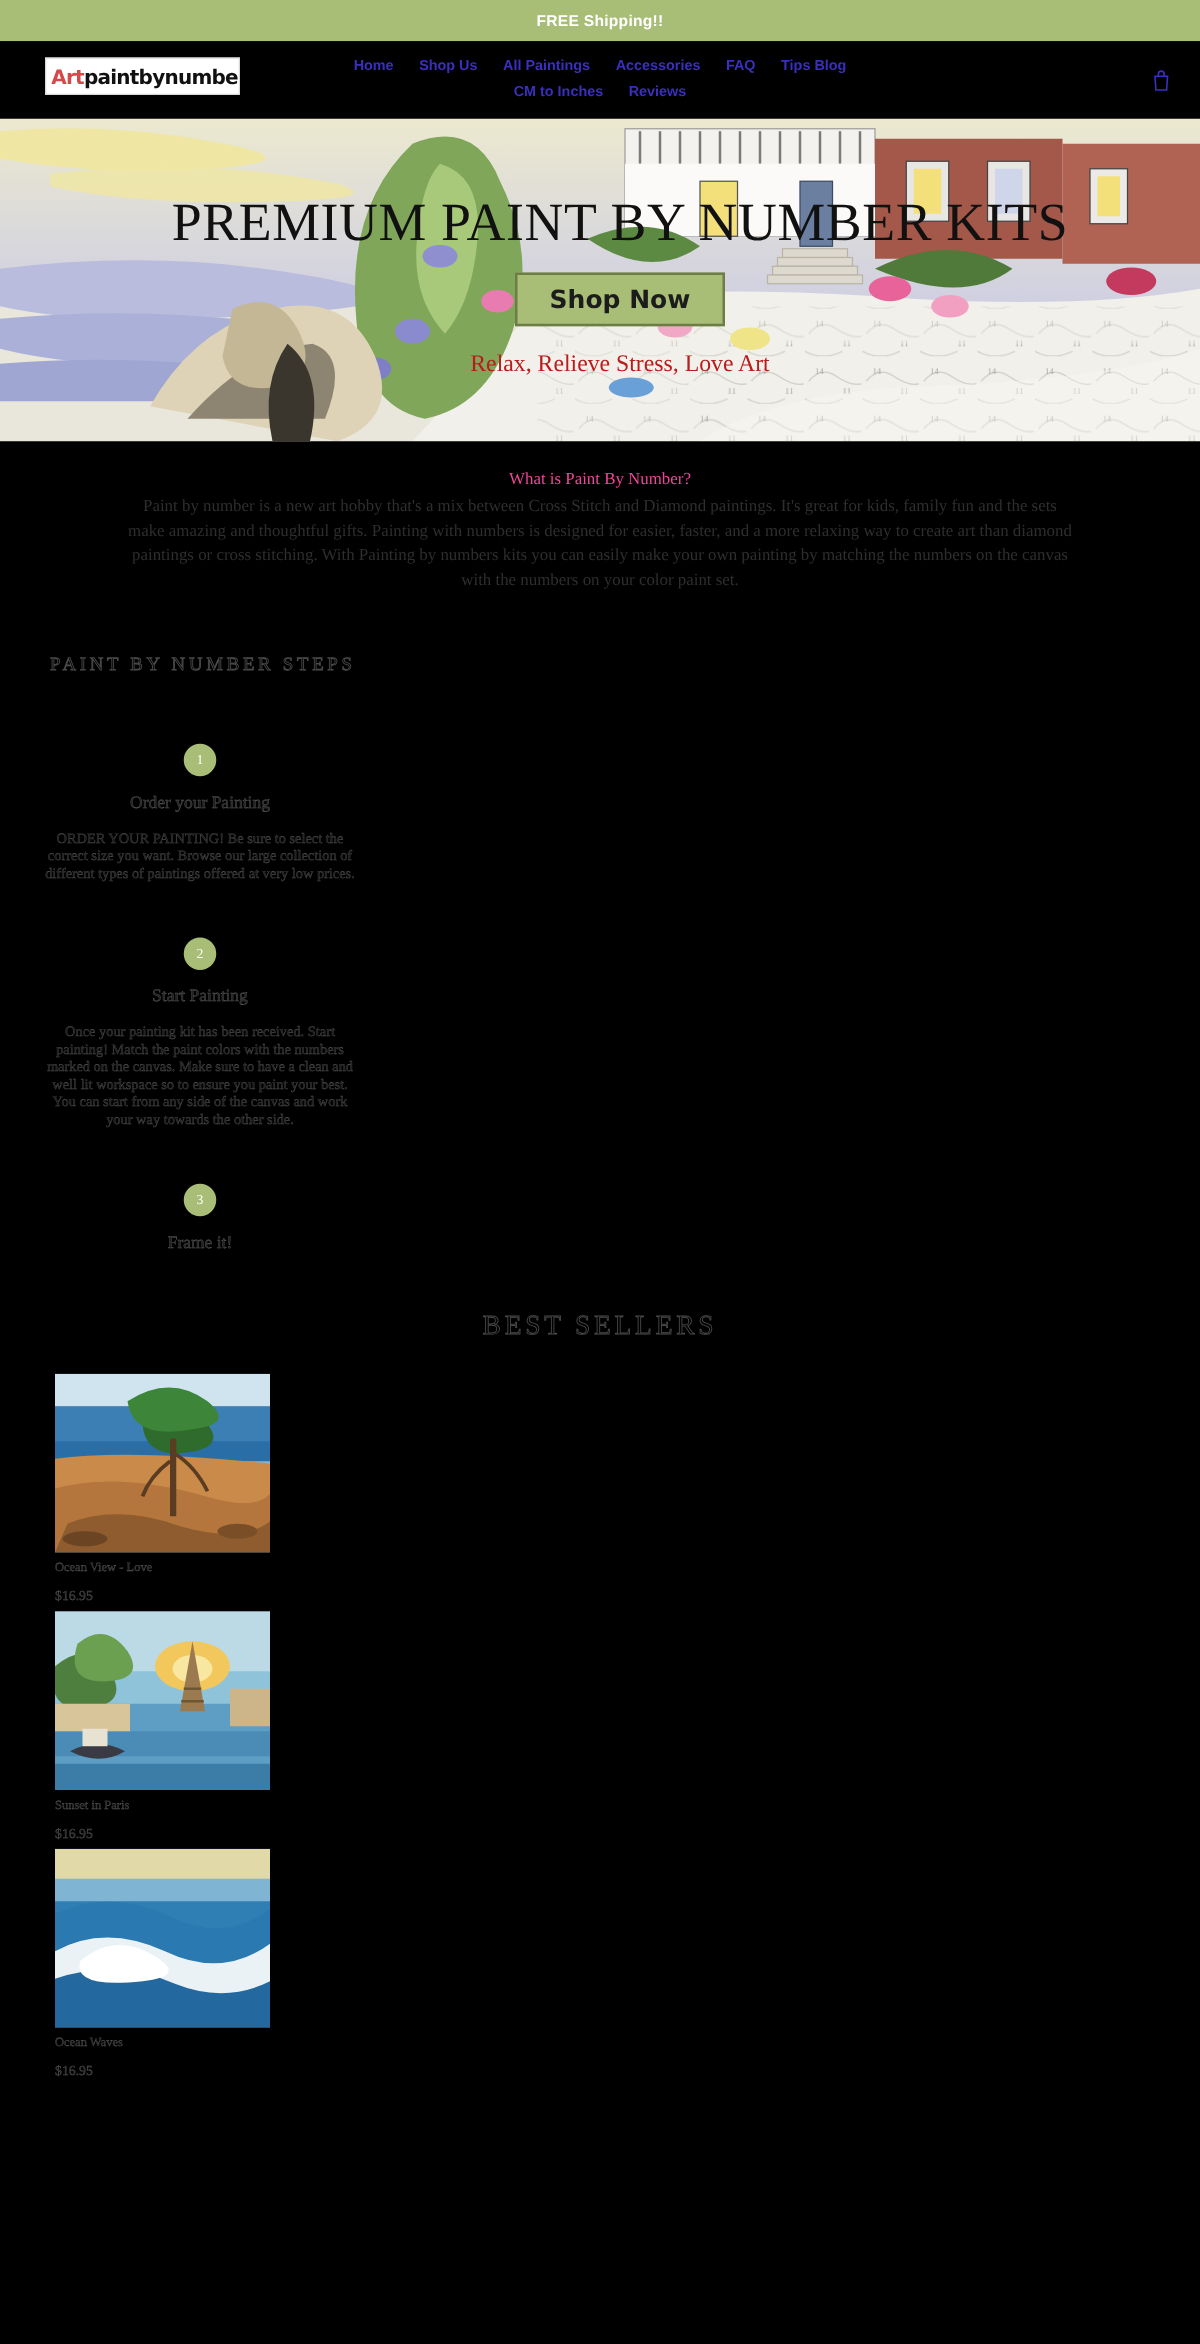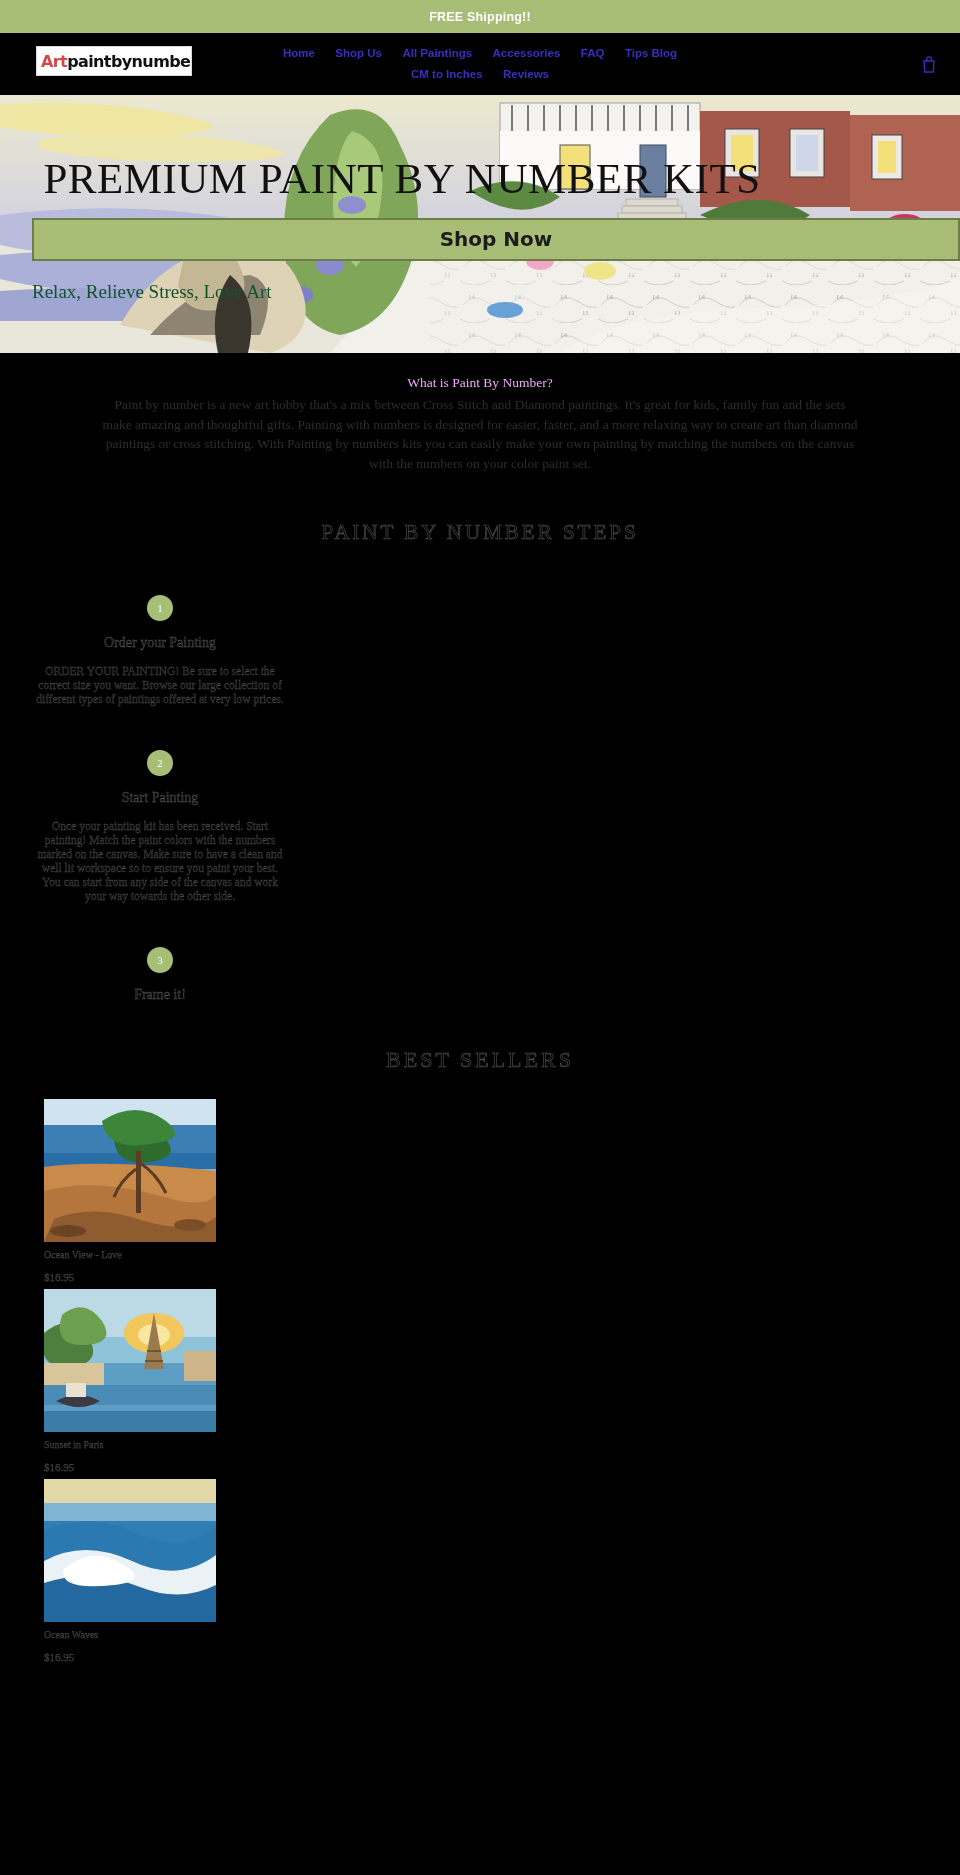--- a/index.html
+++ b/index.html
@@ -54,66 +54,67 @@
 
   
   .hero {
     position:relative; height:258px; overflow:hidden;
     background:#e9e6dc;
   }
   .hero-canvas { position:absolute; inset:0; }
   .hero-inner {
     position:absolute; inset:0; z-index:5;
     display:flex; flex-direction:column;
-    justify-content:center;
+    align-items:center; justify-content:center;
     padding-top:10px;
     padding-left:32px;
   }
   .hero-title {
     font-family:"Liberation Serif", serif;
     font-size:43px; line-height:46px; color:#111;
     text-align:center; letter-spacing:.5px;
     max-width:740px;
   }
   .shop-now {
     margin-top:16px;
     background:#a8bd75; border:2px solid #6e7c48;
     color:#1c1c1c; font-weight:700; font-size:20px;
     font-family:"DejaVu Sans", sans-serif;
     padding:7px 26px 8px; cursor:pointer;
   }
   .tagline {
     margin-top:20px;
     font-family:"Liberation Serif", serif;
-    font-size:19px; color:#14532d;
+    font-size:19px; color:#b91c1c;
   }
 
   
   .info {
     background:#000; padding:22px 30px 8px;
     text-align:center;
   }
   .info h2 {
     font-family:"Liberation Serif", serif;
     font-weight:400; font-size:13.5px;
-    color:#f0abfc; margin-bottom:4px;
+    color:#ec4899; margin-bottom:4px;
   }
   .info p {
     font-family:"Liberation Serif", serif;
     font-size:13.5px; line-height:19.5px;
     color:#2e2e2e; max-width:760px; margin:0 auto;
   }
 
   
   .steps-heading {
-    text-align:center; margin:38px 0 0;
-    font-family:"Liberation Serif", serif;
-    font-size:21px; line-height:26px;
+    margin:38px 0 0;
+    font-family:"Liberation Serif", serif;
+    font-size:15px; line-height:26px;
     letter-spacing:3px;
     color:#000;
+    padding-left:40px;
     -webkit-text-stroke:.7px #4a4a4a;
   }
   .steps { margin-top:50px; }
   .step { width:260px; margin-left:30px; text-align:center; margin-bottom:44px; }
   .step-badge {
     width:26px; height:26px; border-radius:50%;
     background:#a8bd75; color:#fff;
     font-size:11px; line-height:26px;
     margin:0 auto 14px;
     font-family:"Liberation Serif", serif;

